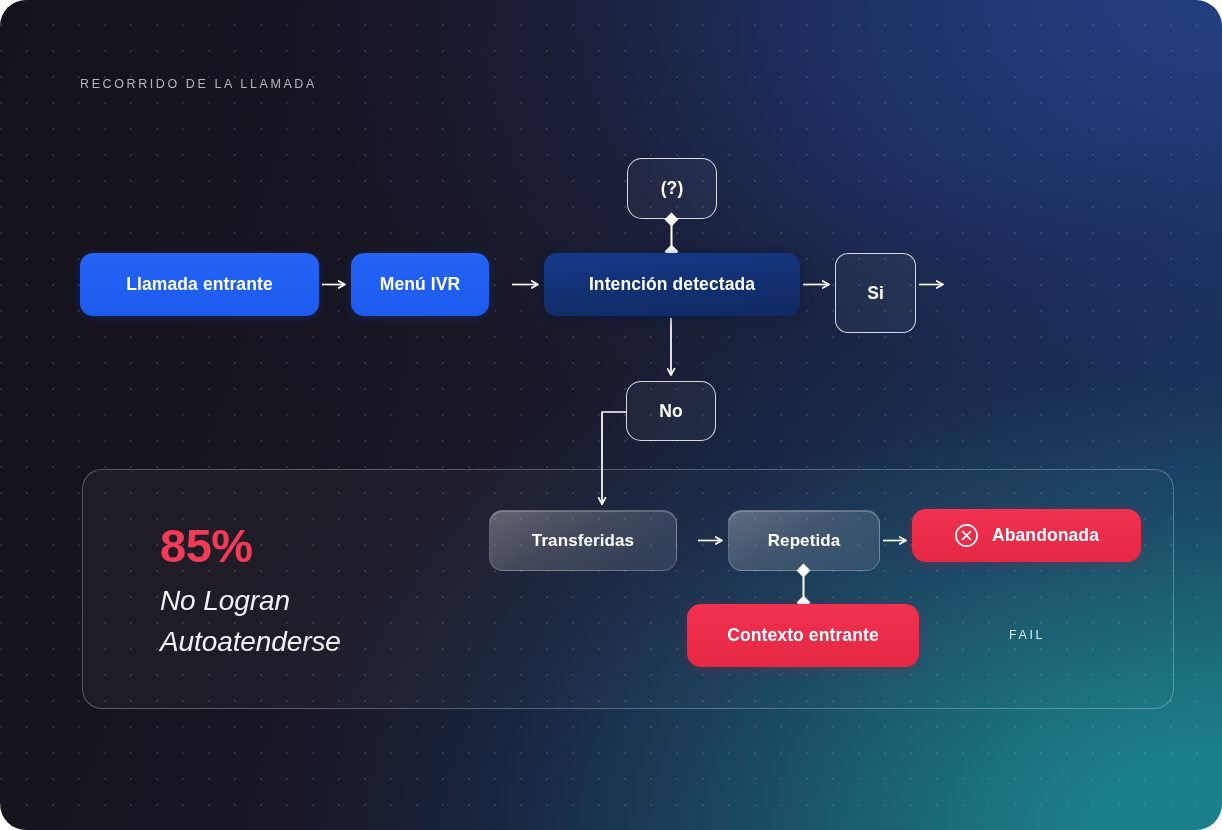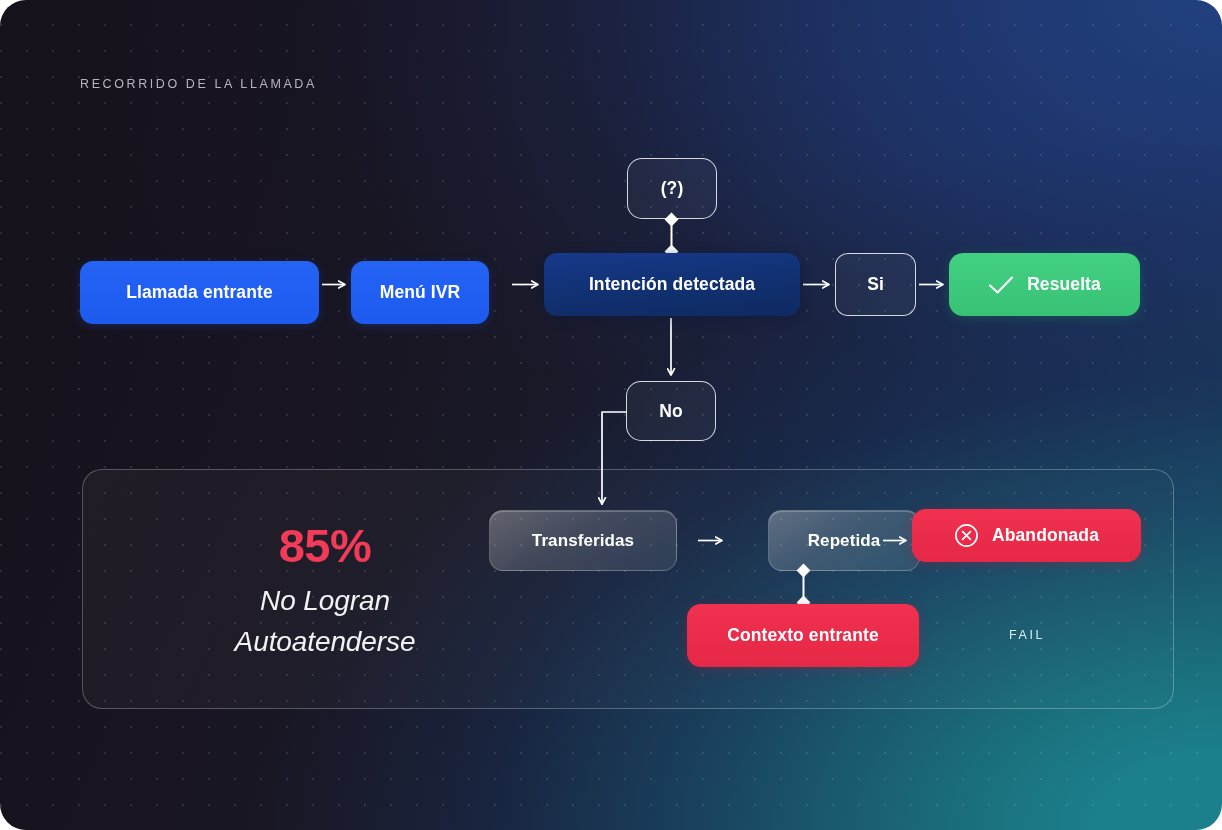--- a/index.html
+++ b/index.html
@@ -68,21 +68,20 @@
     color: #ffffff;
     font-size: 17.5px;
     font-weight: 700;
     white-space: nowrap;
     letter-spacing: 0.1px;
   }
 
   .node.solid-blue {
     background: linear-gradient(180deg, #2563f5 0%, #1d5bef 100%);
     box-shadow: 0 2px 10px rgba(22,70,200,0.30);
-    margin-top: 8px;
   }
 
   .node.navy {
     background: linear-gradient(175deg, #17398b 0%, #113070 55%, #0f2a62 100%);
     box-shadow: 0 2px 12px rgba(8,22,60,0.45);
   }
 
   .node.green {
     background: linear-gradient(180deg, #44d083 0%, #37c275 100%);
     box-shadow: 0 2px 12px rgba(30,150,90,0.30);
@@ -102,27 +101,27 @@
   .node.glass {
     background: linear-gradient(150deg, rgba(255,255,255,0.30) 0%, rgba(255,255,255,0.16) 45%, rgba(255,255,255,0.08) 100%);
     border: 1px solid rgba(255,255,255,0.22);
     box-shadow: inset 0 1px 0 rgba(255,255,255,0.22);
   }
 
   
   #n-llamada    { left: 80px;  top: 253px; width: 239px; height: 63px; }
   #n-ivr        { left: 351px; top: 253px; width: 138px; height: 63px; }
   #n-intencion  { left: 544px; top: 253px; width: 256px; height: 63px; }
-  #n-si         { left: 835px; top: 253px; width: 81px;  height: 63px; }
+  #n-si         { left: 835px; top: 253px; width: 81px;  height: 80px; }
   #n-resuelta   { left: 949px; top: 253px; width: 191px; height: 63px; border-radius: 14px; }
   #n-question   { left: 627px; top: 158px; width: 90px;  height: 61px; border-radius: 15px; }
   #n-no         { left: 626px; top: 381px; width: 90px;  height: 60px; border-radius: 15px; }
 
   #n-transferidas { left: 489px; top: 510px; width: 188px; height: 61px; border-radius: 14px; font-size: 17px; }
-  #n-repetida     { left: 728px; top: 510px; width: 152px; height: 61px; border-radius: 14px; font-size: 17px; margin-left: 40px; }
+  #n-repetida     { left: 728px; top: 510px; width: 152px; height: 61px; border-radius: 14px; font-size: 17px; }
   #n-abandonada   { left: 912px; top: 509px; width: 229px; height: 53px; border-radius: 14px; }
   #n-contexto     { left: 687px; top: 604px; width: 232px; height: 63px; border-radius: 14px; }
 
   
   .icon { display: inline-flex; align-items: center; justify-content: center; flex: 0 0 auto; }
   .icon svg { display: block; }
 
   
   #panel {
     position: absolute;
@@ -133,21 +132,20 @@
     border-radius: 20px;
     border: 1.3px solid rgba(255,255,255,0.26);
     background: linear-gradient(115deg, rgba(255,255,255,0.040) 0%, rgba(255,255,255,0.022) 45%, rgba(255,255,255,0.010) 100%);
   }
 
   #stat-block {
     position: absolute;
     left: 160px;
     top: 522px;
     width: 330px;
-    text-align: center;
   }
 
   #stat-pct {
     font-size: 47px;
     font-weight: 700;
     color: #f23b59;
     line-height: 1.0;
     letter-spacing: -0.5px;
   }
 
@@ -233,28 +231,20 @@
   </div>
 
   <div class="node navy" id="n-intencion">
     <span>Intención detectada</span>
   </div>
 
   <div class="node outline" id="n-si">
     <span>Si</span>
   </div>
 
-  <div class="node green" id="n-resuelta">
-    <span class="icon">
-      <svg width="26" height="20" viewBox="0 0 26 20">
-        <path d="M2 10.5 L9.5 17.5 L24 2.5" fill="none" stroke="#ffffff" stroke-width="2.1" stroke-linecap="round" stroke-linejoin="round"></path>
-      </svg>
-    </span>
-    <span>Resuelta</span>
-  </div>
 
   <div class="node outline" id="n-question">
     <span>(?)</span>
   </div>
 
   <div class="node outline" id="n-no">
     <span>No</span>
   </div>
 
   <div class="node glass" id="n-transferidas">

